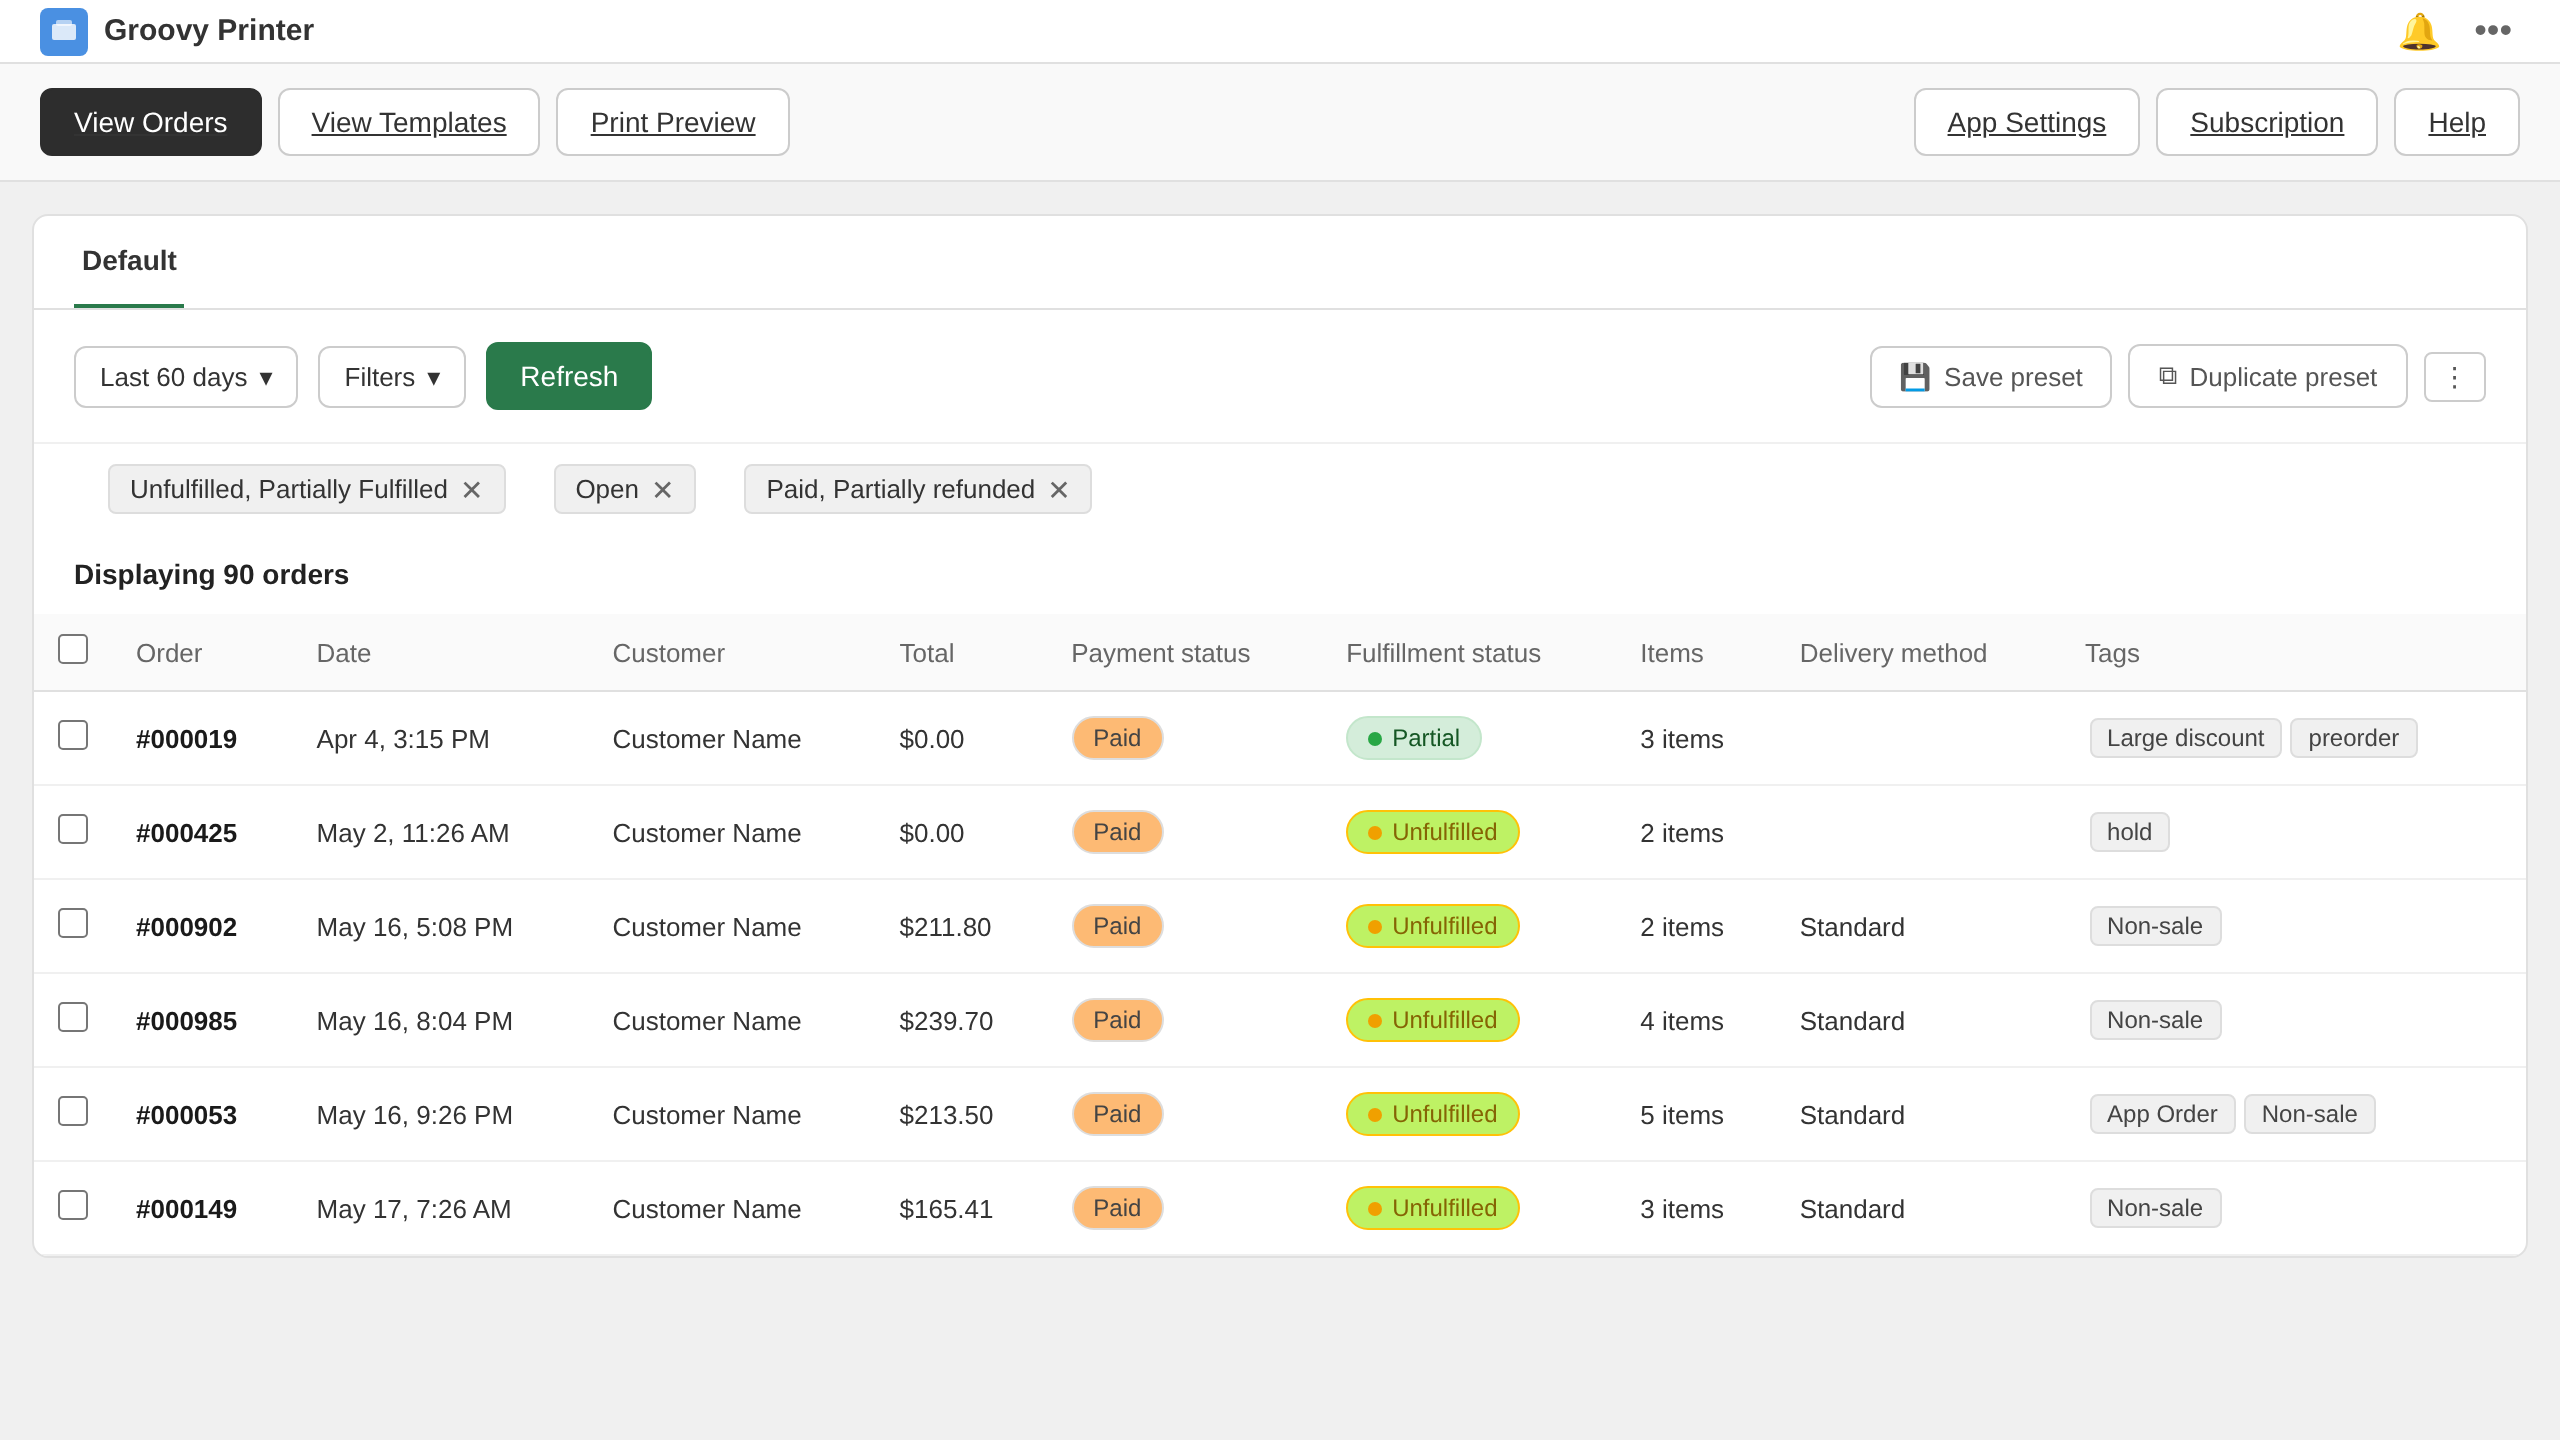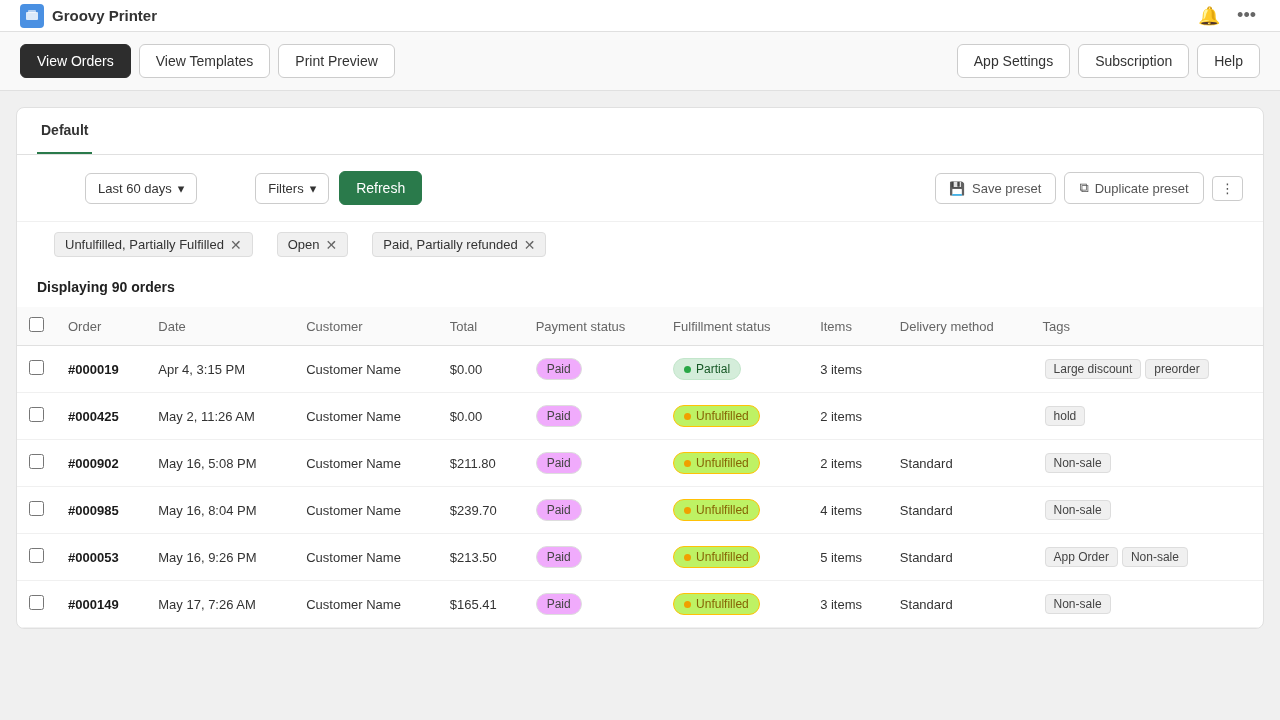--- a/index.html
+++ b/index.html
@@ -15,41 +15,42 @@
     .app-logo { display: flex; align-items: center; gap: 8px; font-weight: 600; font-size: 15px; }
     .logo-icon { width: 24px; height: 24px; background: #4a90e2; border-radius: 4px; display: flex; align-items: center; justify-content: center; color: white; font-size: 12px; }
     .top-bar-right { display: flex; align-items: center; gap: 8px; }
     .top-bar-icon-btn { background: none; border: none; cursor: pointer; padding: 4px; color: #666; font-size: 18px; }
 
     
     .nav-bar {
       display: flex; align-items: center; justify-content: space-between;
       background: #f9f9f9; padding: 12px 20px;
       border-bottom: 1px solid #e0e0e0;
+      text-decoration: underline;
     }
     .nav-left { display: flex; align-items: center; gap: 8px; }
     .nav-right { display: flex; align-items: center; gap: 8px; }
     .btn { border-radius: 6px; padding: 8px 16px; font-size: 14px; cursor: pointer; font-weight: 500; }
     .btn-active { background: #2d2d2d; color: #fff; border: 1px solid #2d2d2d; }
     .btn-outline { background: #fff; color: #333; border: 1px solid #ccc; }
     .btn-green { background: #2a7a4b; color: #fff; border: 1px solid #2a7a4b; }
     .btn-secondary { background: #fff; color: #555; border: 1px solid #ccc; font-size: 13px; padding: 7px 14px; display: flex; align-items: center; gap: 6px; }
 
     
     .main-content { background: #fff; margin: 16px; border-radius: 8px; border: 1px solid #e0e0e0; overflow: hidden; }
 
     
     .tabs { border-bottom: 1px solid #e0e0e0; padding: 0 20px; }
     .tab { display: inline-block; padding: 14px 4px; font-size: 14px; color: #555; cursor: pointer; border-bottom: 2px solid transparent; margin-right: 20px; }
     .tab.active { color: #333; font-weight: 600; border-bottom: 2px solid #2a7a4b; }
 
     
     .filter-bar { display: flex; align-items: center; gap: 10px; padding: 16px 20px; border-bottom: 1px solid #f0f0f0; }
     .filter-bar-right { margin-left: auto; display: flex; align-items: center; gap: 8px; }
-    .dropdown-btn { background: #fff; border: 1px solid #ccc; border-radius: 6px; padding: 7px 12px; font-size: 13px; cursor: pointer; display: flex; align-items: center; gap: 6px; color: #333; margin-left: 48px; }
+    .dropdown-btn { background: #fff; border: 1px solid #ccc; border-radius: 6px; padding: 7px 12px; font-size: 13px; cursor: pointer; display: flex; align-items: center; gap: 6px; color: #333; }
 
     
     .filter-tags { display: flex; align-items: center; gap: 24px; padding: 10px 37px 14px; }
     .filter-tag { display: flex; align-items: center; gap: 6px; background: #f0f0f0; border: 1px solid #ddd; border-radius: 4px; padding: 4px 10px; font-size: 13px; color: #333; }
     .filter-tag-close { cursor: pointer; color: #666; font-size: 14px; line-height: 1; }
 
     
     .display-info { padding: 8px 20px 12px; font-weight: 600; font-size: 14px; color: #222; }
 
     
@@ -60,21 +61,21 @@
     tbody tr { border-bottom: 1px solid #f0f0f0; }
     tbody td { padding: 12px 12px; font-size: 13px; color: #333; vertical-align: middle; }
     .order-num { font-weight: 600; color: #1a1a1a; }
 
     
     .checkbox-cell { width: 36px; }
     input[type="checkbox"] { width: 15px; height: 15px; cursor: pointer; }
 
     
     .badge { display: inline-flex; align-items: center; gap: 5px; border-radius: 20px; padding: 3px 10px; font-size: 12px; font-weight: 500; }
-    .badge-paid { background: #f0abfc; color: #444; border: 1px solid #ddd; }
+    .badge-paid { background: #fdba74; color: #444; border: 1px solid #ddd; }
     .badge-partial { background: #d4edda; color: #155724; border: 1px solid #c3e6cb; }
     .badge-unfulfilled { background: #bef264; color: #856404; border: 1px solid #ffc107; }
     .badge-dot { width: 7px; height: 7px; border-radius: 50%; display: inline-block; }
     .dot-green { background: #28a745; }
     .dot-orange { background: #f0a000; }
 
     
     .tag { display: inline-block; background: #f0f0f0; border: 1px solid #ddd; border-radius: 4px; padding: 2px 8px; font-size: 12px; color: #444; margin: 1px 2px; }
 
     .more-btn { background: none; border: 1px solid #ccc; border-radius: 4px; cursor: pointer; padding: 4px 8px; color: #555; }

